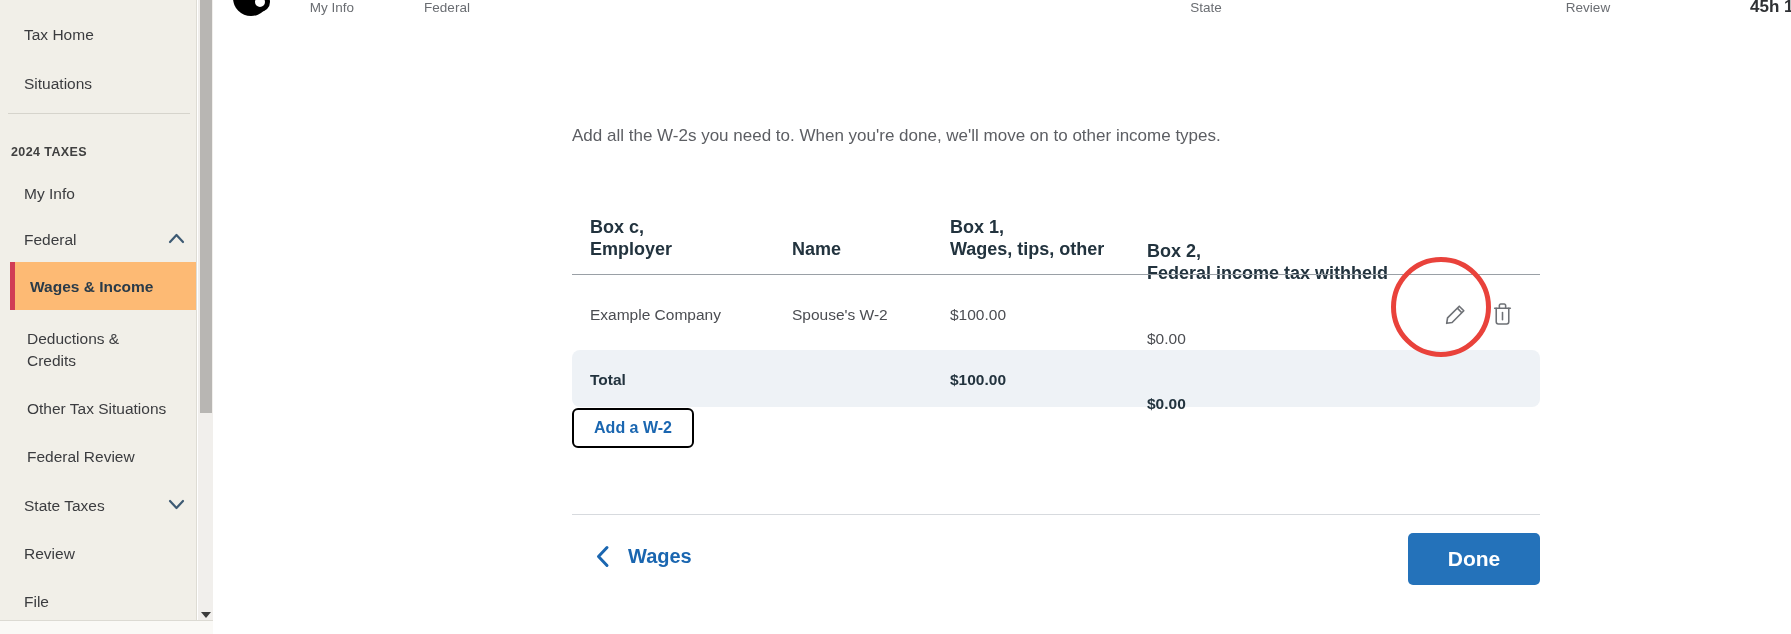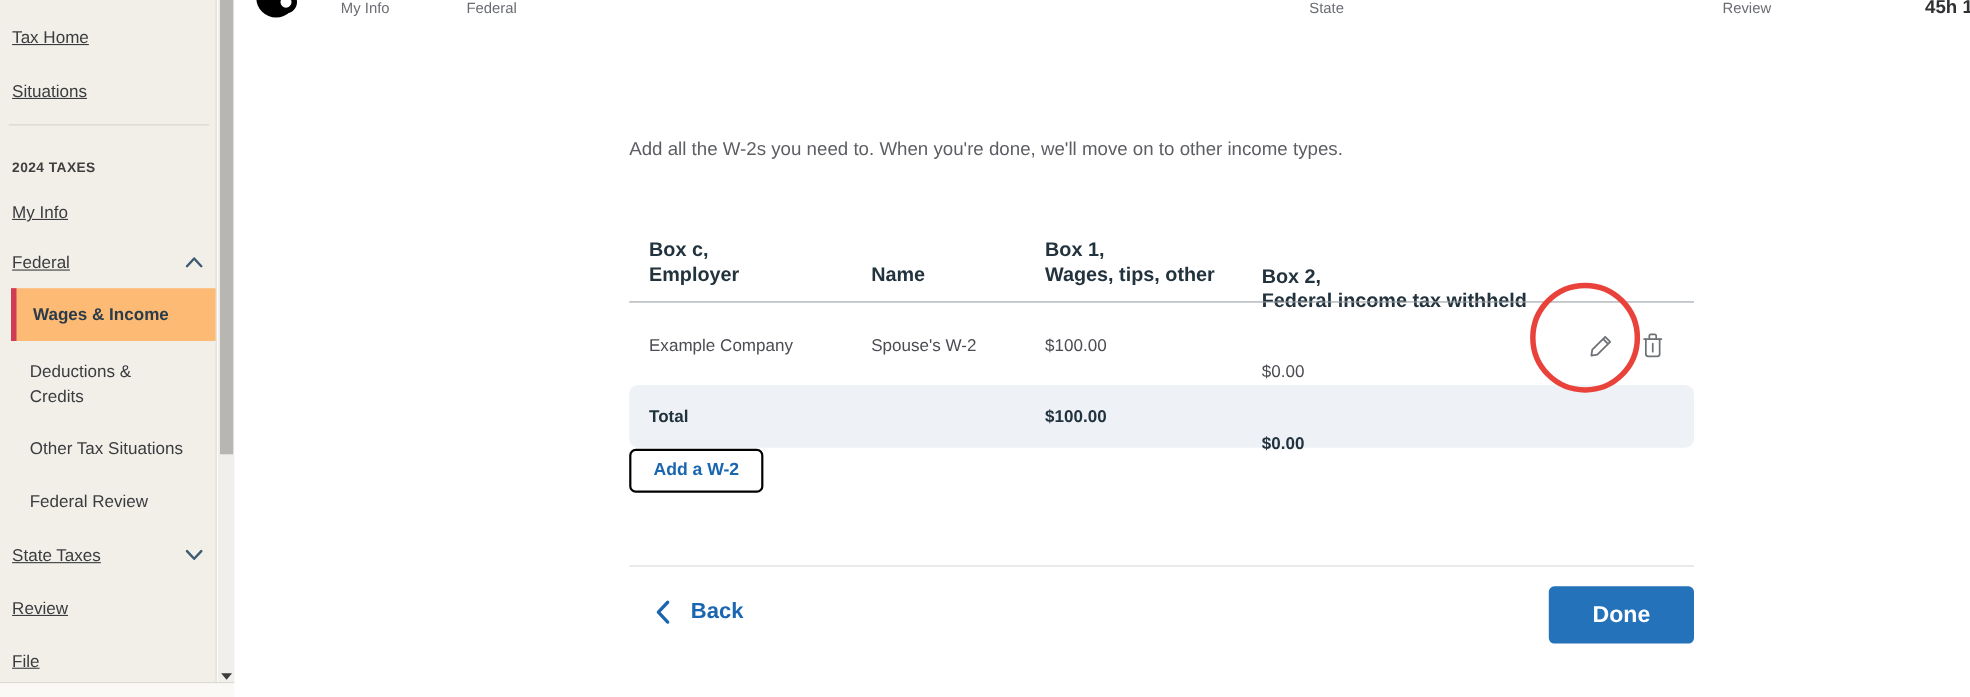--- a/index.html
+++ b/index.html
@@ -4,21 +4,21 @@
 <style>
   html,body{margin:0;padding:0;background:#fff;}
   .page{position:relative;width:1791px;height:634px;overflow:hidden;background:#fff;
         font-family:"Liberation Sans",sans-serif;color:#3a3b3e;}
 
   
   .sidebar{position:absolute;left:0;top:0;width:196px;height:620px;background:#f1efe8;
            border-right:1px solid #dedcd4;}
   .s-item{position:absolute;font-size:15.5px;color:#3b3c3f;white-space:nowrap;cursor:pointer;}
   .s-item.indent{left:27px;}
-  .s-item.top-level{left:11px;text-decoration:underline;}
+  .s-item.top-level{left:24px;}
   .s-item.wrap{white-space:normal;width:120px;line-height:22px;}
   .s-section{position:absolute;left:11px;font-size:12.5px;font-weight:700;color:#404040;
              letter-spacing:.4px;}
   .s-divider{position:absolute;left:8px;width:182px;height:1px;background:#d6d4cc;}
   .s-selected{position:absolute;left:10px;top:262px;width:186px;height:48px;background:#fdba74;cursor:pointer;}
   .s-selected .bar{position:absolute;left:0;top:0;width:5px;height:48px;background:#d13c55;}
   .s-selected .lbl{position:absolute;left:20px;top:16px;font-size:15.5px;font-weight:600;color:#2a3b49;}
   .chev{position:absolute;}
 
   
@@ -162,17 +162,17 @@
   <div class="tt c3">$100.00</div>
   <div class="tt c4">$0.00</div>
 
   <button class="add-btn">Add a W-2</button>
   <div class="foot-rule"></div>
 
   <div class="back-link">
     <svg width="15" height="23" viewBox="0 0 15 23">
         <polyline points="12,2.5 3.5,11.5 12,20.5" fill="none" stroke="#1a66b0" stroke-width="3" stroke-linecap="round" stroke-linejoin="round"></polyline>
       </svg>
-    <span class="txt">Back</span>
+    <span class="txt">Wages</span>
   </div>
   <button class="done-btn">Done</button>
 
 </div>
 
 </body></html>

